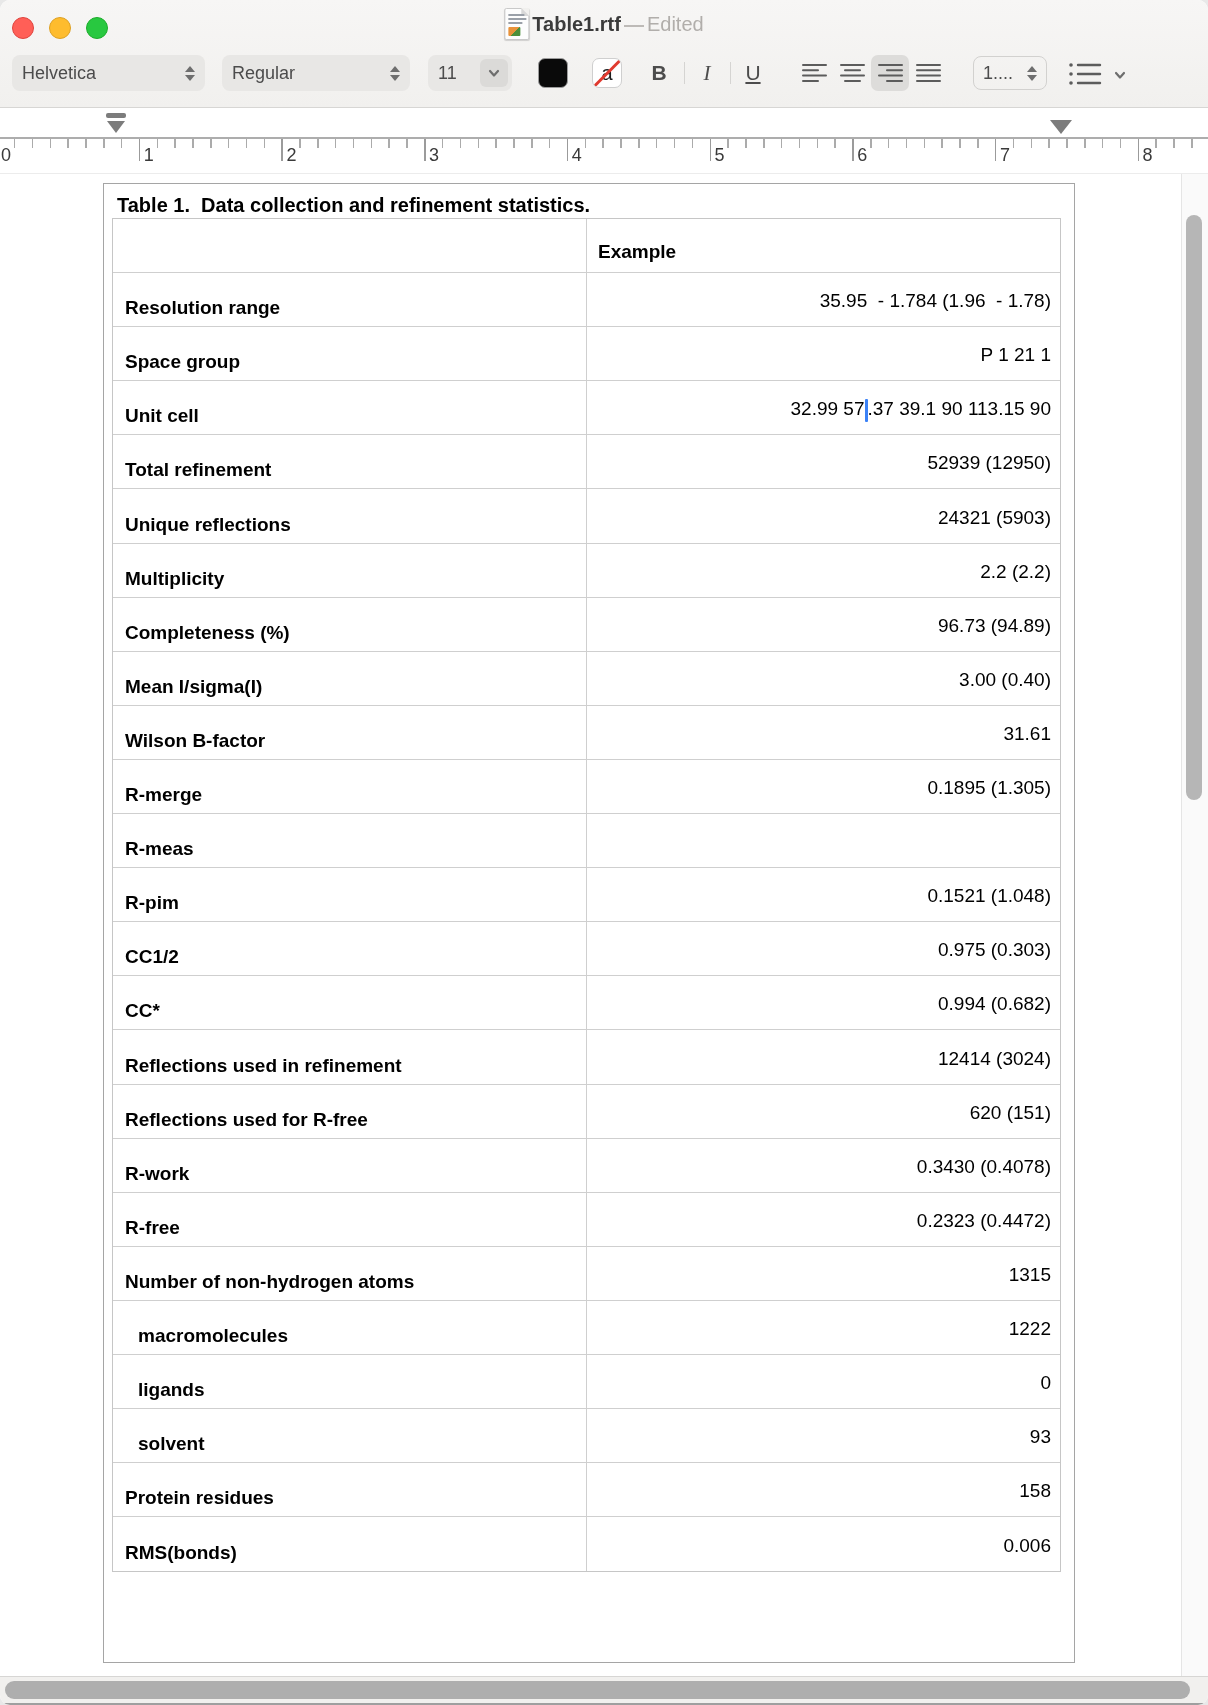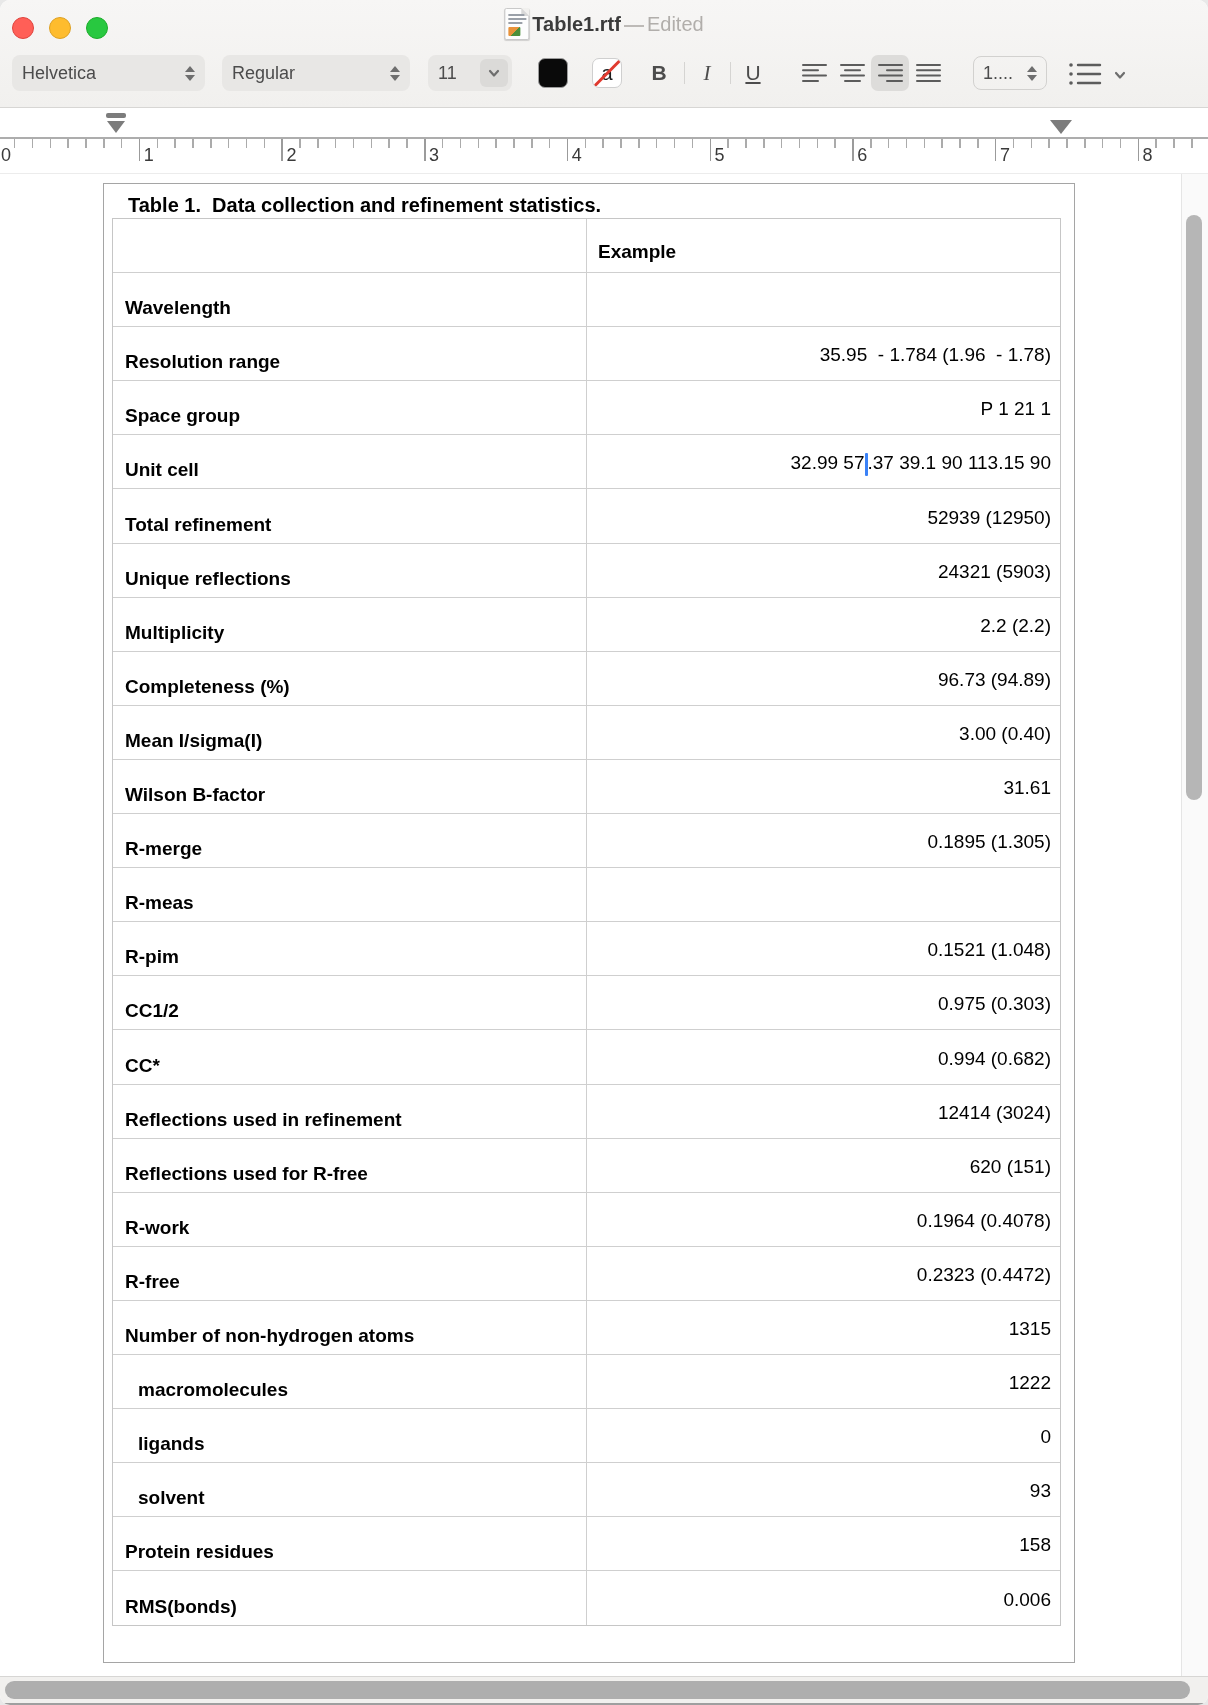--- a/index.html
+++ b/index.html
@@ -65,21 +65,21 @@
   .tick.inch{height:22px;background:#9b9b9b;}
   .ruler-num{position:absolute;top:36px;font-size:18px;color:#3a3a3a;}
   .marker-left{position:absolute;left:105px;top:4px;width:22px;display:flex;flex-direction:column;align-items:center;}
   .marker-left .bar{width:20px;height:5px;background:#7c7c7c;border-radius:2px;}
   .marker-left .tri{margin-top:3px;width:0;height:0;border-left:9px solid transparent;border-right:9px solid transparent;border-top:12px solid #7c7c7c;}
   .marker-right{position:absolute;left:1050px;top:11px;width:0;height:0;
     border-left:11px solid transparent;border-right:11px solid transparent;border-top:14px solid #7c7c7c;}
   
   .content{position:absolute;left:0;top:174px;width:100%;height:1502px;background:#ffffff;}
   .outerbox{position:absolute;left:103px;top:9px;width:972px;height:1480px;border:1.5px solid #a5a5a5;background:#fff;}
-  .doc-title{position:absolute;left:24px;top:10px;font-size:20px;font-weight:bold;color:#000;white-space:pre;}
+  .doc-title{position:absolute;left:13px;top:10px;font-size:20px;font-weight:bold;color:#000;white-space:pre;}
   .itable{position:absolute;left:8px;top:34px;width:949px;border:1px solid #c6c6c6;background:#fff;}
   .trow{display:flex;height:54.1px;border-bottom:1px solid #cfcfcf;}
   .trow:last-child{border-bottom:none;}
   .tcell{display:flex;align-items:flex-end;}
   .label-cell{width:474px;border-right:1px solid #cfcfcf;padding:0 0 7px 12px;}
   .label-cell .lbl{font-size:19px;font-weight:bold;color:#000;white-space:pre;}
   .trow.indent .label-cell{padding-left:25px;}
   .value-cell{flex:1;justify-content:flex-end;padding:0 9px 14px 0;}
   .value-cell .val{font-size:19px;color:#000;white-space:pre;text-align:center;}
   .trow.header .value-cell{justify-content:flex-start;padding:0 0 9px 11px;}
@@ -307,28 +307,20 @@
     <div class="outerbox">
       <div class="doc-title">Table 1.  Data collection and refinement statistics.</div>
       <div class="itable" id="itable">
         <div class="trow header">
           <div class="tcell label-cell"></div>
           <div class="tcell value-cell">
             <span class="val">Example</span>
           </div>
         </div>
 
-  <div class="trow">
-    <div class="tcell label-cell">
-      <span class="lbl">Wavelength</span>
-    </div>
-    <div class="tcell value-cell">
-              <span class="val"></span>
-            </div>
-  </div>
 
   <div class="trow">
     <div class="tcell label-cell">
       <span class="lbl">Resolution range</span>
     </div>
     <div class="tcell value-cell">
               <span class="val">35.95  - 1.784 (1.96  - 1.78)</span>
             </div>
   </div>
 
@@ -464,21 +456,21 @@
     <div class="tcell value-cell">
               <span class="val">620 (151)</span>
             </div>
   </div>
 
   <div class="trow">
     <div class="tcell label-cell">
       <span class="lbl">R-work</span>
     </div>
     <div class="tcell value-cell">
-              <span class="val">0.1964 (0.4078)</span>
+              <span class="val">0.3430 (0.4078)</span>
             </div>
   </div>
 
   <div class="trow">
     <div class="tcell label-cell">
       <span class="lbl">R-free</span>
     </div>
     <div class="tcell value-cell">
               <span class="val">0.2323 (0.4472)</span>
             </div>

